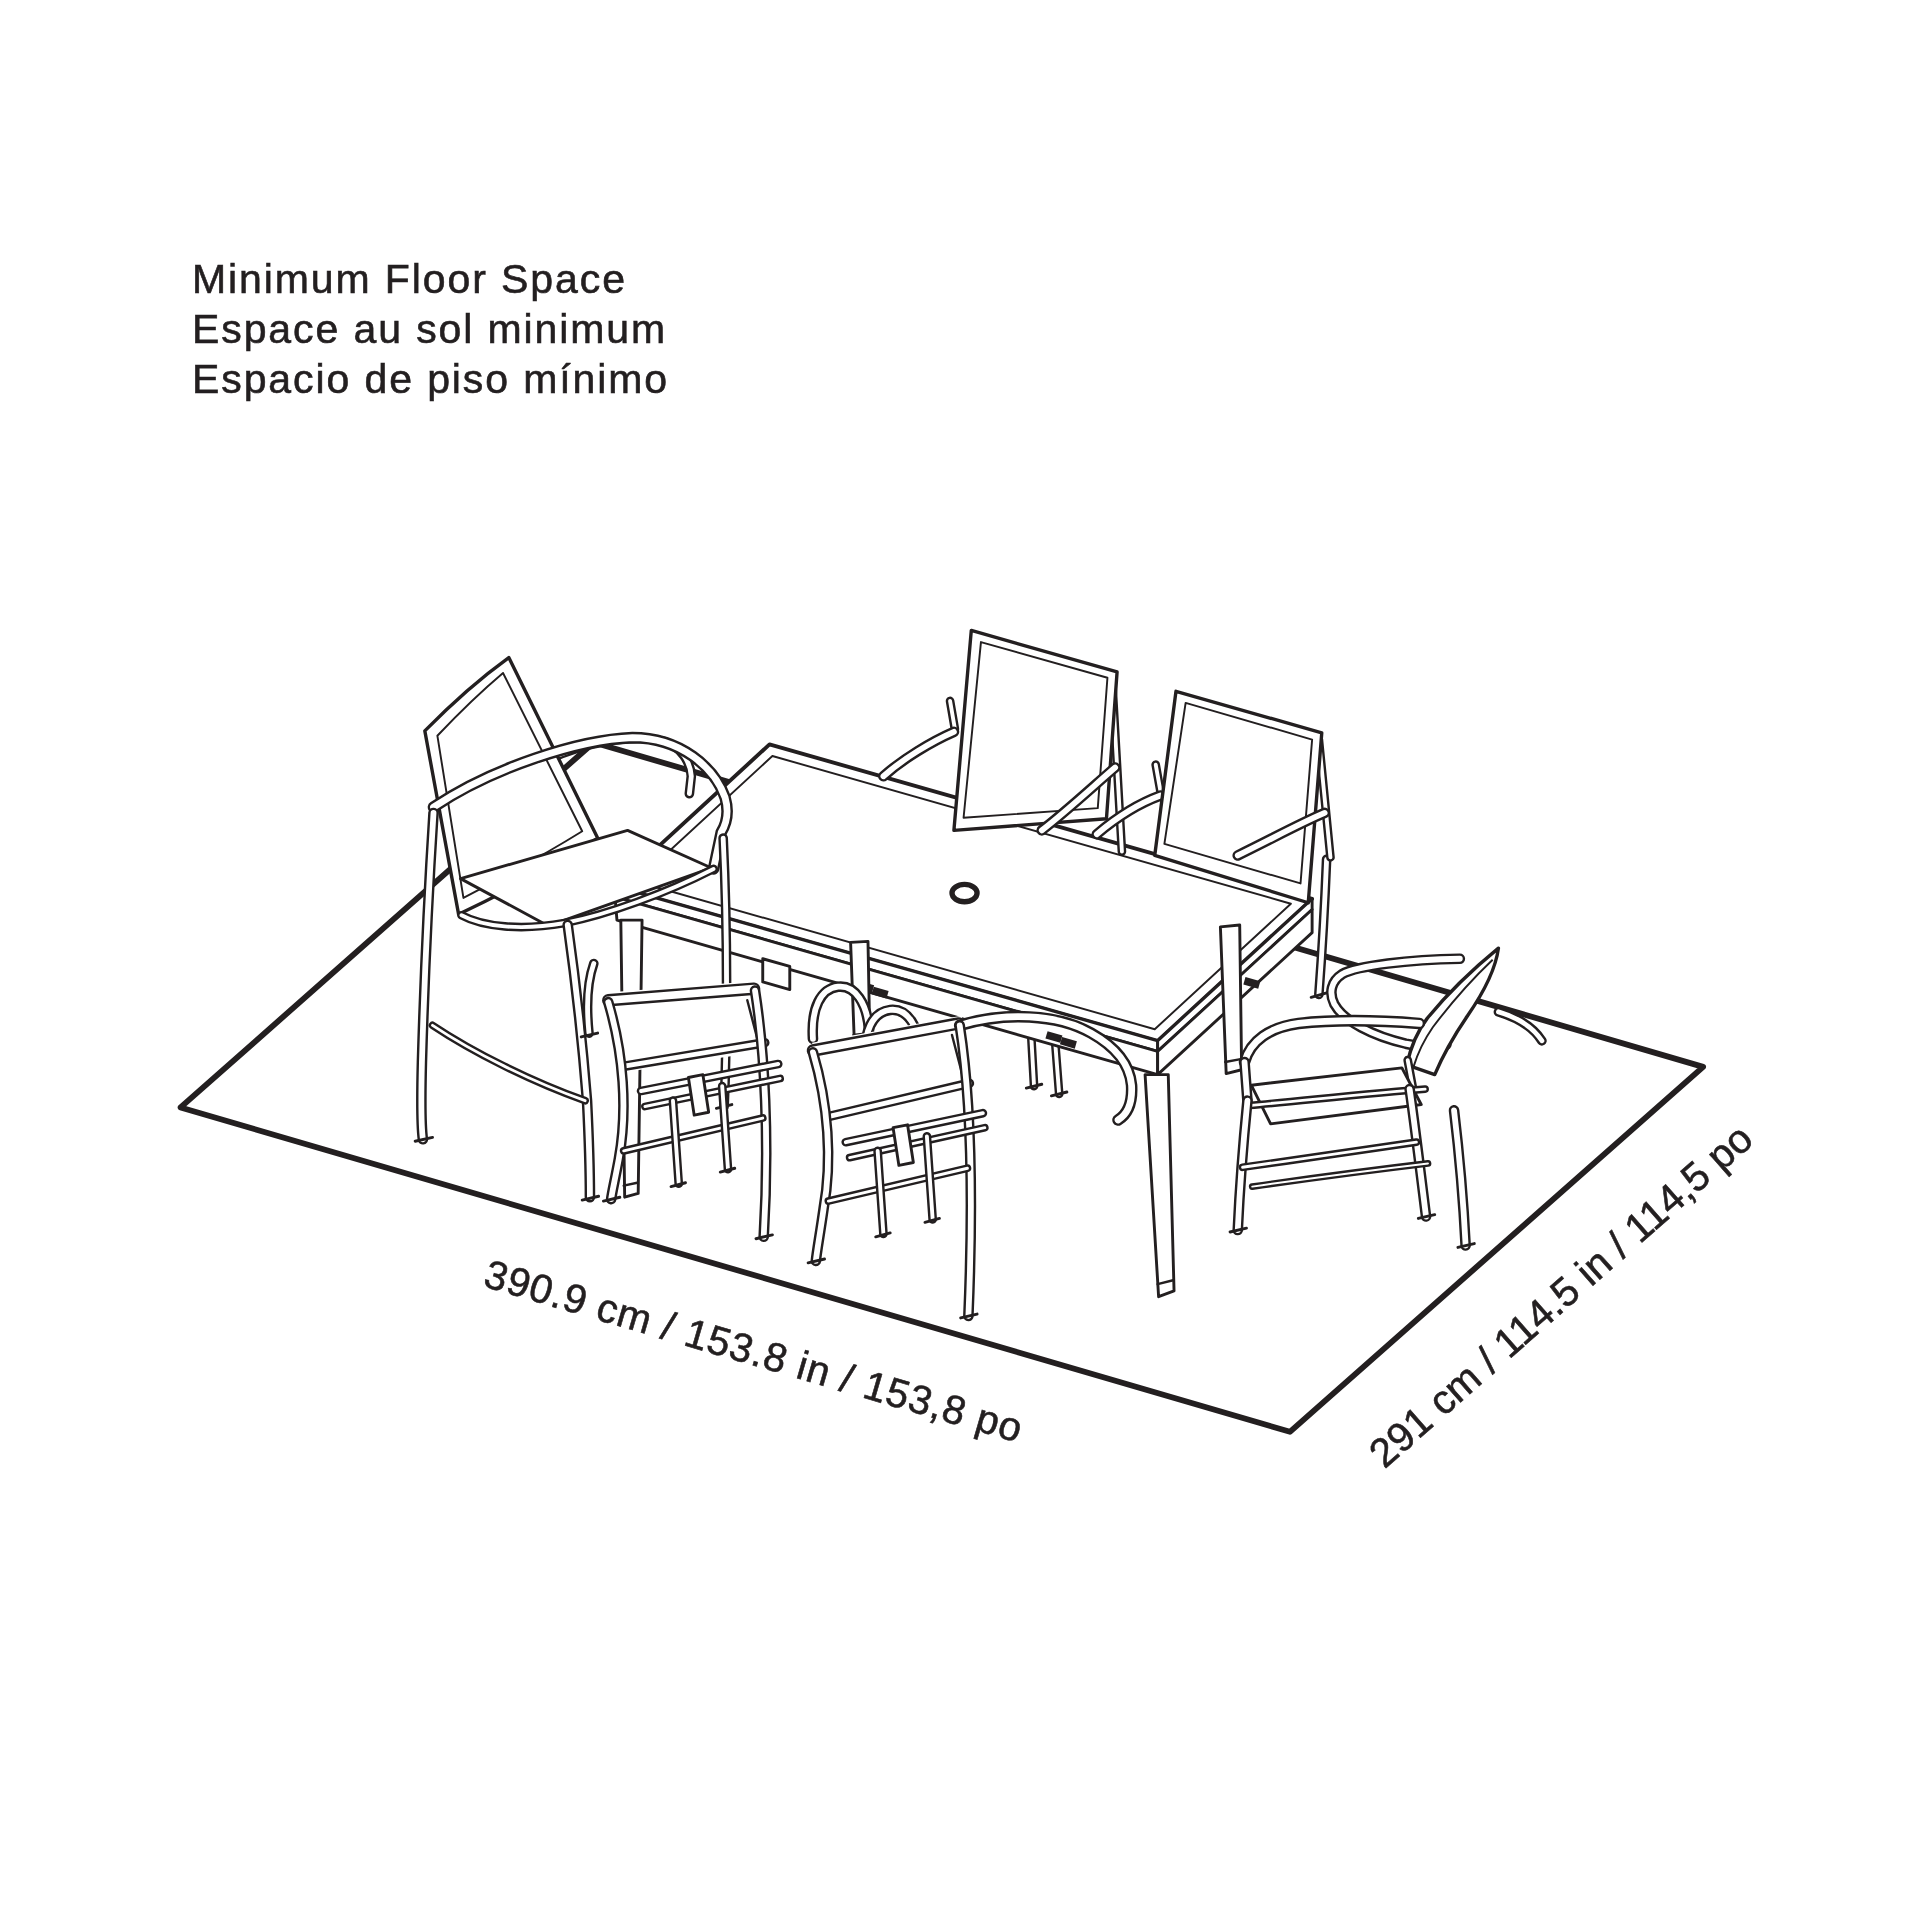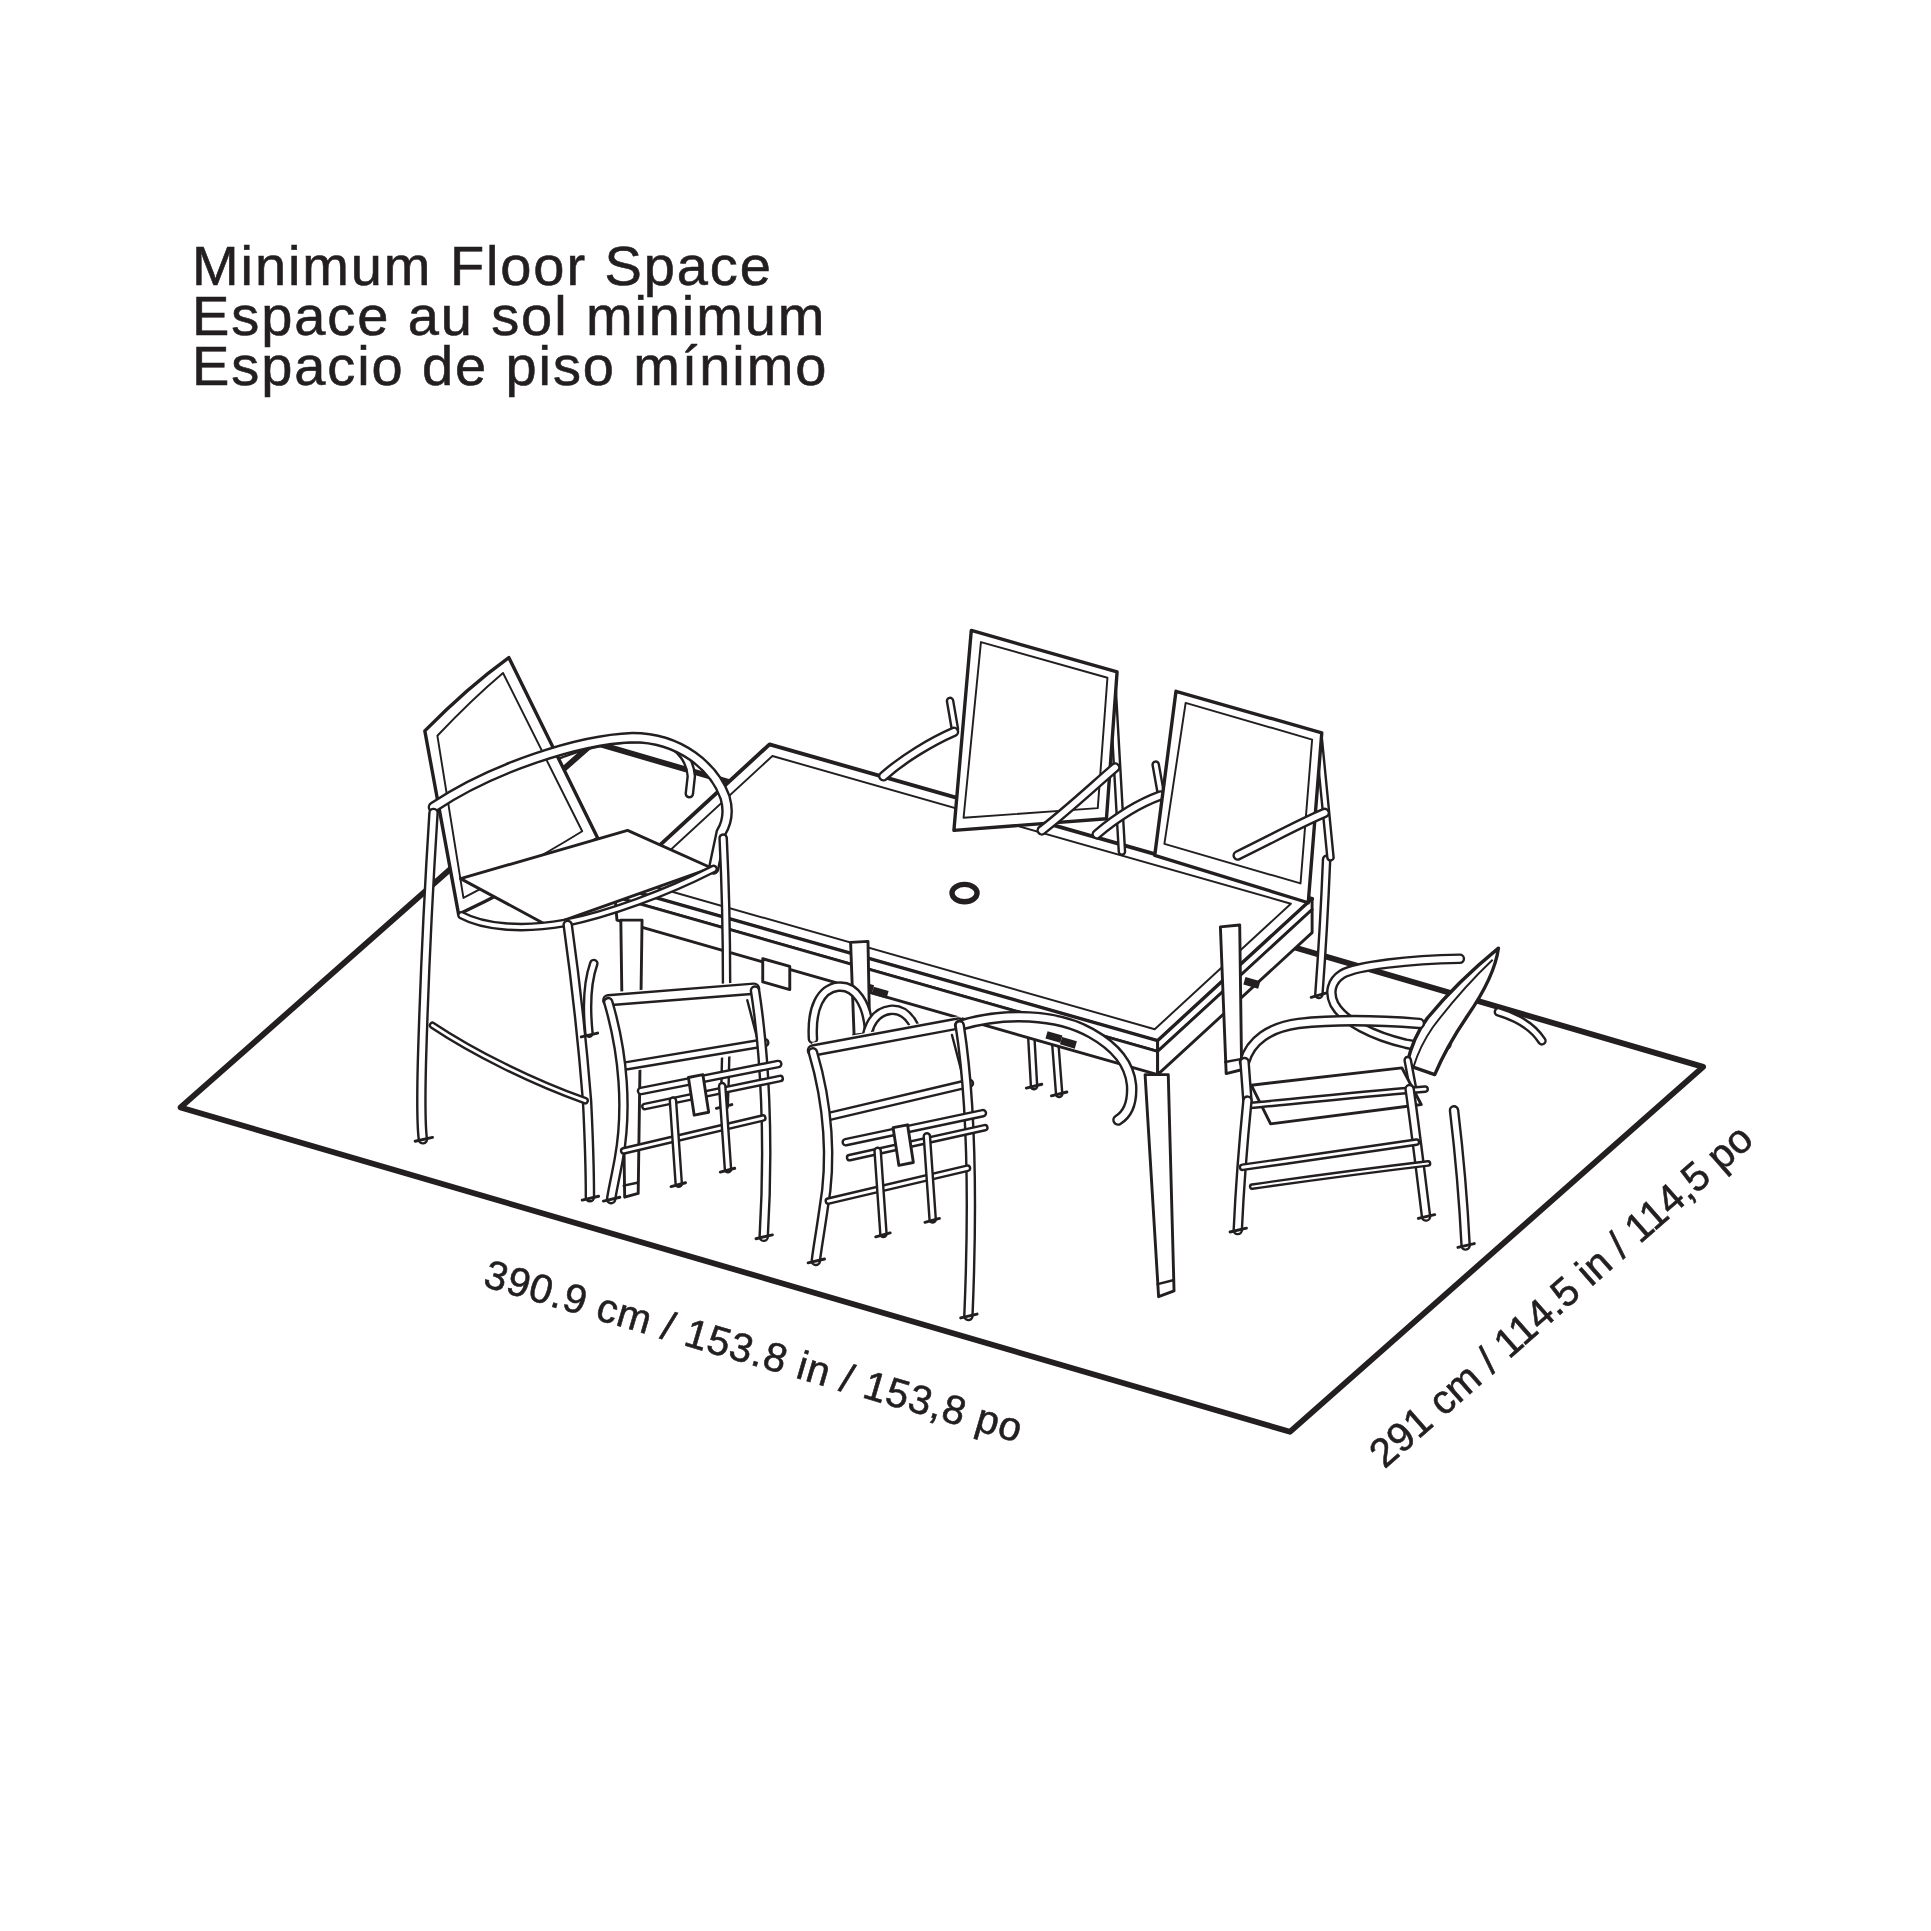--- a/index.html
+++ b/index.html
@@ -1,16 +1,16 @@
 <!DOCTYPE html>
 <html><head><meta charset="utf-8">
 <style>
 html,body{margin:0;padding:0;background:#fff;width:1931px;height:1931px;overflow:hidden}
 body{font-family:"Liberation Sans",sans-serif;}
-.hd{position:absolute;left:192px;top:241px;font-size:56px;line-height:50px;letter-spacing:1.9px;color:#231f20;-webkit-text-stroke:0.6px #231f20;white-space:nowrap}
+.hd{position:absolute;left:192px;top:254px;font-size:41px;line-height:50px;letter-spacing:1.9px;color:#231f20;-webkit-text-stroke:0.6px #231f20;white-space:nowrap}
 svg{position:absolute;left:0;top:0}
 text{font-family:"Liberation Sans",sans-serif;}
 </style></head><body>
 <div class="hd">Minimum Floor Space<br>Espace au sol minimum<br>Espacio de piso mínimo</div>
 <svg width="1931" height="1931" viewBox="0 0 2000 2000">
 <path d="M187,1147 L615,769 L1764,1105 L1336,1483 Z" fill="none" stroke="#231f20" stroke-width="6" stroke-linejoin="round" stroke-linecap="round"></path>
 <path d="M1065,1018 L1071,1125" fill="none" stroke="#231f20" stroke-width="9" stroke-linecap="round" stroke-linejoin="round"></path>
     <path d="M1065,1018 L1071,1125" fill="none" stroke="#fff" stroke-width="4" stroke-linecap="round" stroke-linejoin="round"></path>
 <path d="M1063,1127 L1079,1123" fill="none" stroke="#231f20" stroke-width="3" stroke-linejoin="round" stroke-linecap="round"></path>
 <path d="M1090,1042 L1097,1133" fill="none" stroke="#231f20" stroke-width="9" stroke-linecap="round" stroke-linejoin="round"></path>

